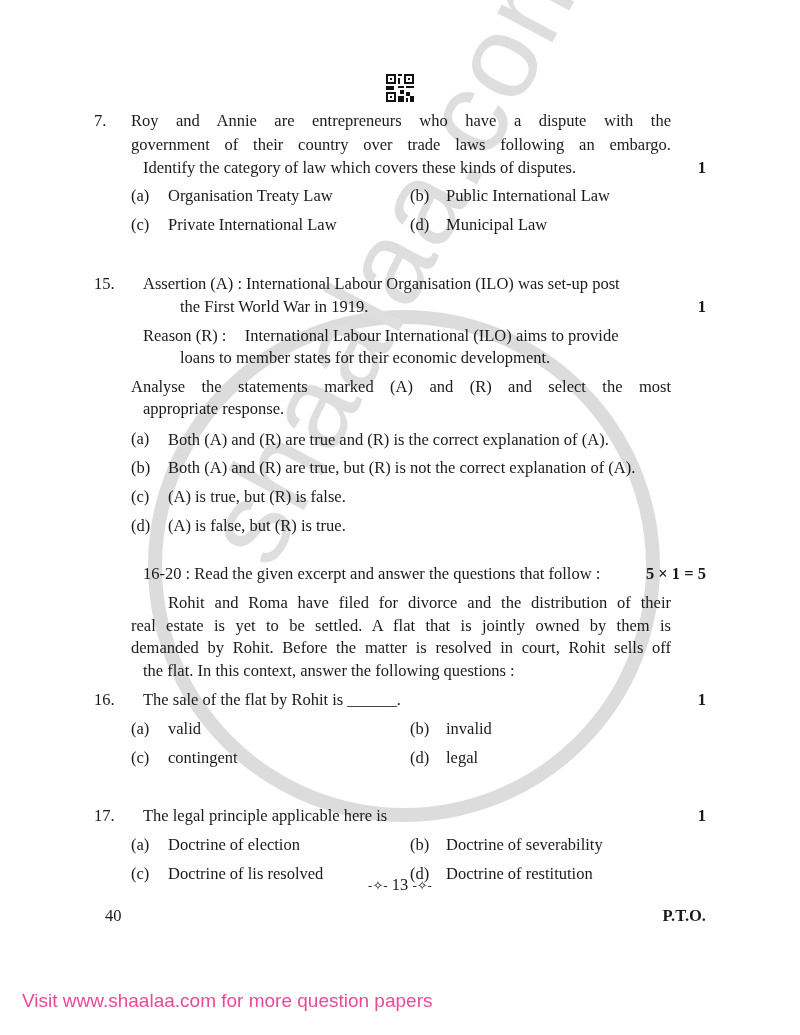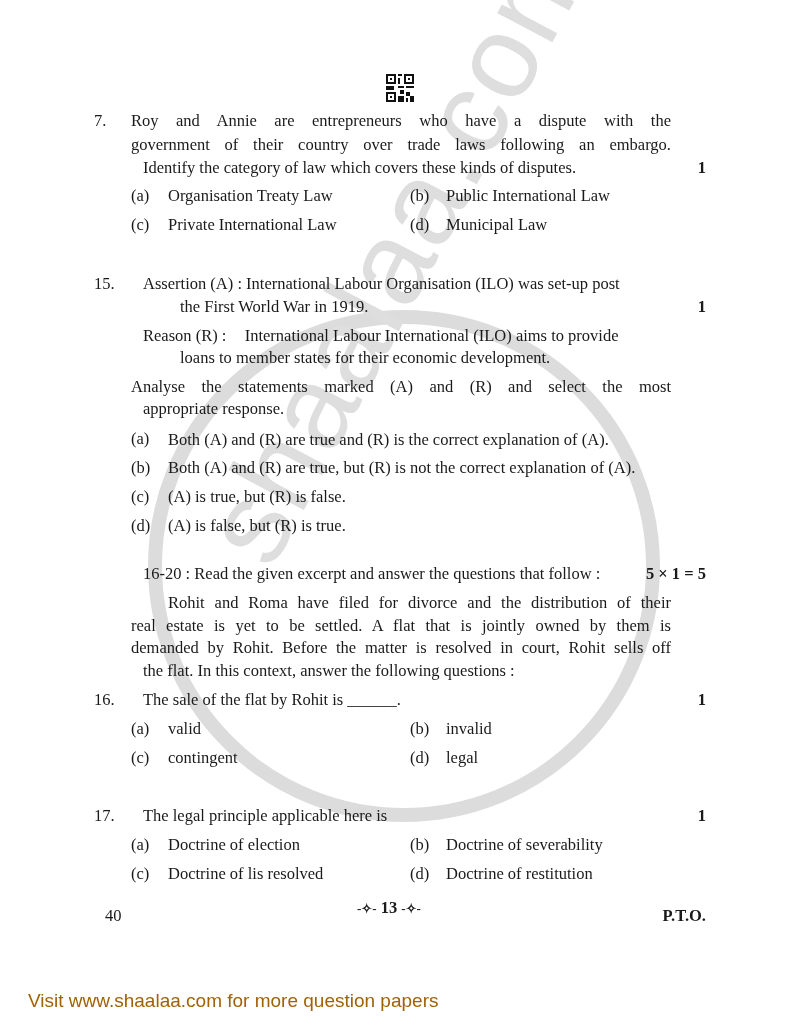--- a/index.html
+++ b/index.html
@@ -20,21 +20,21 @@
     }
     .content { position: relative; z-index: 1; }
     .qnum { position: absolute; left: 94px; }
     .marks { position: absolute; right: 94px; font-weight: bold; }
     .line { position: absolute; left: 131px; white-space: nowrap; margin-left: 12px; }
     .justify { position: absolute; left: 131px; width: 540px; text-align: justify; text-align-last: justify; }
     .opt-label { position: absolute; }
     .opt-text { position: absolute; white-space: nowrap; }
     b { font-weight: normal; }
     .qr { position: absolute; left: 384px; top: 72px; width: 32px; height: 32px; }
-    .footer { position: absolute; left: 28px; top: 990px; font-family: "Liberation Sans", "DejaVu Sans", sans-serif; font-size: 19px; color: #a16207; }
+    .footer { position: absolute; left: 22px; top: 990px; font-family: "Liberation Sans", "DejaVu Sans", sans-serif; font-size: 19px; color: #ec4899; }
   </style>
 </head>
 <body>
 
 <div class="watermark"></div>
 <div class="wm-text">shaalaa.com</div>
 
 <svg class="qr" viewBox="0 0 16 16">
   <rect x="0" y="0" width="16" height="16" fill="#fff"></rect>
   <rect x="1" y="1" width="5" height="5" fill="#111"></rect>
@@ -143,21 +143,21 @@
     <span class="opt-text" style="left:168px;top:835px">Doctrine of election</span>
     <span class="opt-label" style="left:410px;top:835px">(b)</span>
     <span class="opt-text" style="left:446px;top:835px">Doctrine of severability</span>
     <span class="opt-label" style="left:131px;top:864px">(c)</span>
     <span class="opt-text" style="left:168px;top:864px">Doctrine of lis resolved</span>
     <span class="opt-label" style="left:410px;top:864px">(d)</span>
     <span class="opt-text" style="left:446px;top:864px">Doctrine of restitution</span>
   </div>
 
   <span class="abs" style="left:105px;top:906px;font-weight:normal">40</span>
-  <div class="abs" style="left:357px;top:898px;width:86px;font-weight:bold;white-space:nowrap">
+  <div class="abs" style="left:357px;top:875px;width:86px;text-align:center;font-weight:normal;white-space:nowrap">
     <span style="font-size:13px">-✧-</span>
     <span>13</span>
     <span style="font-size:13px">-✧-</span>
   </div>
   <span class="abs" style="right:94px;top:906px;font-weight:bold">P.T.O.</span>
 </div>
 
 <div class="footer">Visit www.shaalaa.com for more question papers</div>
 
 </body></html>

